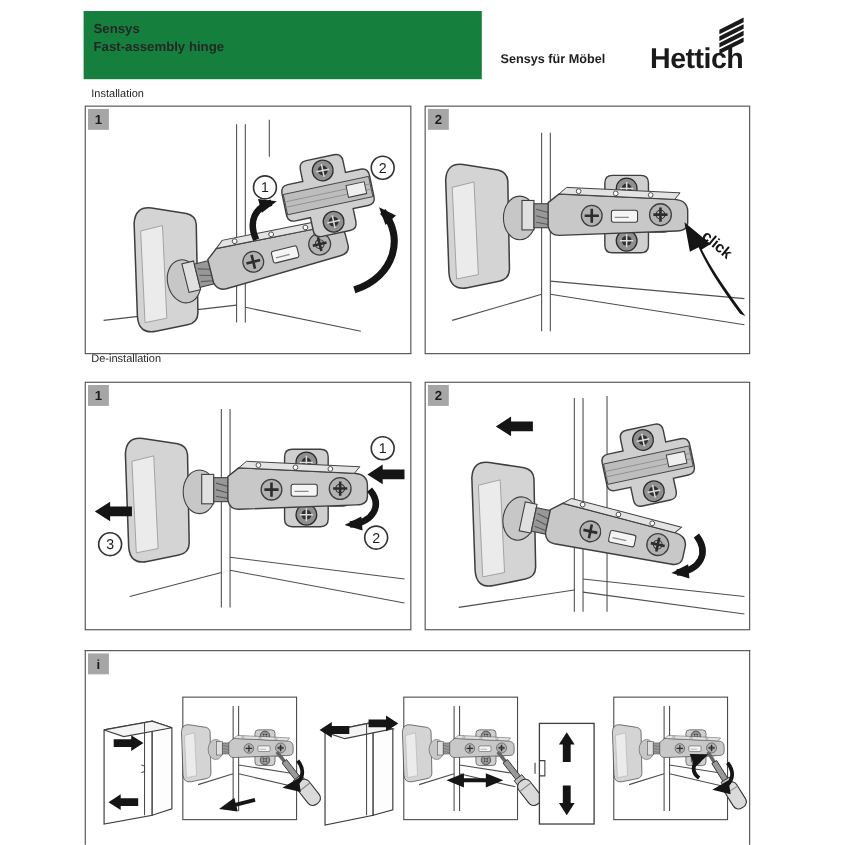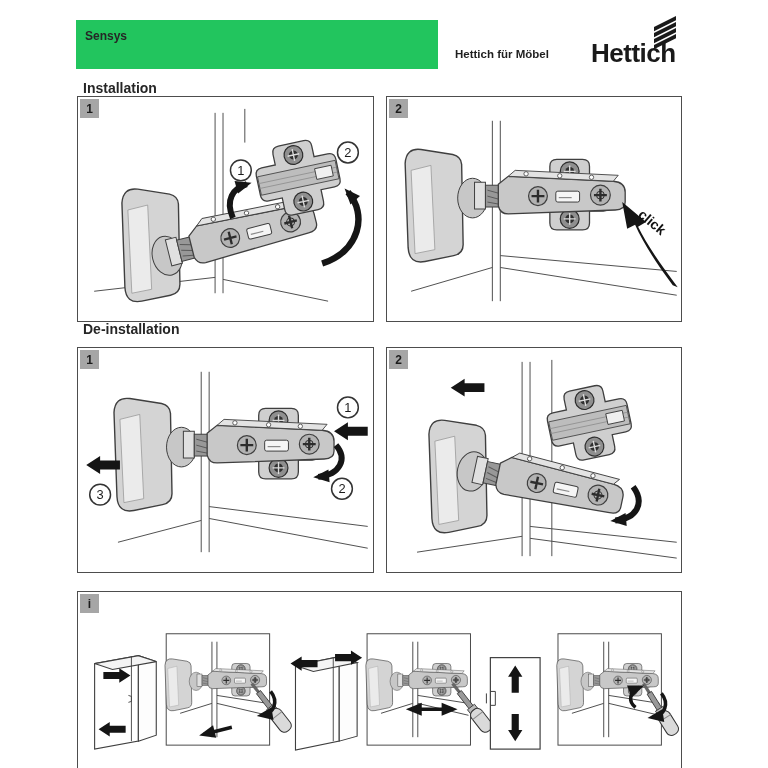--- a/index.html
+++ b/index.html
@@ -1,23 +1,23 @@
 <!DOCTYPE html>
 <html><head>
 <meta charset="utf-8">
 <style>
   html,body{margin:0;padding:0;background:#fff;}
   body{width:768px;height:768px;position:relative;font-family:"Liberation Sans",sans-serif;overflow:hidden;}
   .page{position:absolute;inset:0;background:#ffffff;}
-  .header-bar{position:absolute;left:76px;top:20px;width:362px;height:49px;background:#22c55e;box-sizing:border-box;padding:8px 0 0 9px;}
+  .header-bar{position:absolute;left:76px;top:10px;width:362px;height:62px;background:#15803d;box-sizing:border-box;padding:8px 0 0 9px;}
   .header-bar .line{font-size:12px;font-weight:bold;color:#262626;line-height:16px;}
   .tagline{position:absolute;left:455px;top:48px;font-size:11.5px;font-weight:bold;color:#1f1f1f;}
   .logo{position:absolute;left:590px;top:11px;width:113px;height:55px;}
   .logo text{font-family:"Liberation Sans",sans-serif;font-weight:bold;letter-spacing:-0.5px;}
-  .section-title{position:absolute;left:83px;font-size:14px;font-weight:bold;color:#262626;}
+  .section-title{position:absolute;left:83px;font-size:10px;font-weight:normal;color:#262626;}
   .panel{position:absolute;background:#fff;border:1px solid #4d4d4d;box-sizing:border-box;}
   .panel svg{display:block;width:100%;height:100%;}
   .badge{position:absolute;left:2px;top:2px;width:19px;height:19px;background:#a6a6a6;color:#1c1c1c;
          font-size:12px;font-weight:bold;display:flex;align-items:center;justify-content:center;z-index:2;}
   .art-line{stroke:#4f4f4f;stroke-width:1;fill:none;}
   .callout circle{fill:#fff;stroke:#333;stroke-width:1.5;}
   .callout text{font-size:13px;fill:#1c1c1c;text-anchor:middle;}
   .hook{stroke:#151515;fill:none;}
 </style>
 </head>
@@ -83,22 +83,23 @@
         <rect x="30" y="-4.5" width="5" height="9" fill="#bbb" stroke="#333" stroke-width="0.8"></rect>
         <rect x="34" y="-6.5" width="26" height="13" rx="5.5" fill="#dadada" stroke="#333" stroke-width="1"></rect>
         <line x1="41" y1="-6.5" x2="41" y2="6.5" stroke="#888" stroke-width="1"></line>
       </g>
       <polygon id="arrow-left" points="0,0 14,-9 14,-4.5 34,-4.5 34,4.5 14,4.5 14,9"></polygon>
     </defs>
   </svg>
 
   <div class="header-bar">
     <div class="line">Sensys</div>
-  </div>
-  <div class="tagline">Hettich für Möbel</div>
+    <div class="line">Fast-assembly hinge</div>
+  </div>
+  <div class="tagline">Sensys für Möbel</div>
   <svg class="logo" viewBox="0 0 113 55">
     <g fill="#1a1a1a">
       <path d="M64,16 L86,5 L86,9.2 L64,20.2 Z"></path>
       <path d="M64,22 L86,11 L86,15.2 L64,26.2 Z"></path>
       <path d="M64,28 L86,17 L86,21.2 L64,32.2 Z"></path>
       <path d="M64,34 L86,23 L86,27.2 L64,38.2 Z"></path>
     </g>
     <text x="1" y="51" font-size="26" fill="#1a1a1a">Hettich</text>
   </svg>
 

